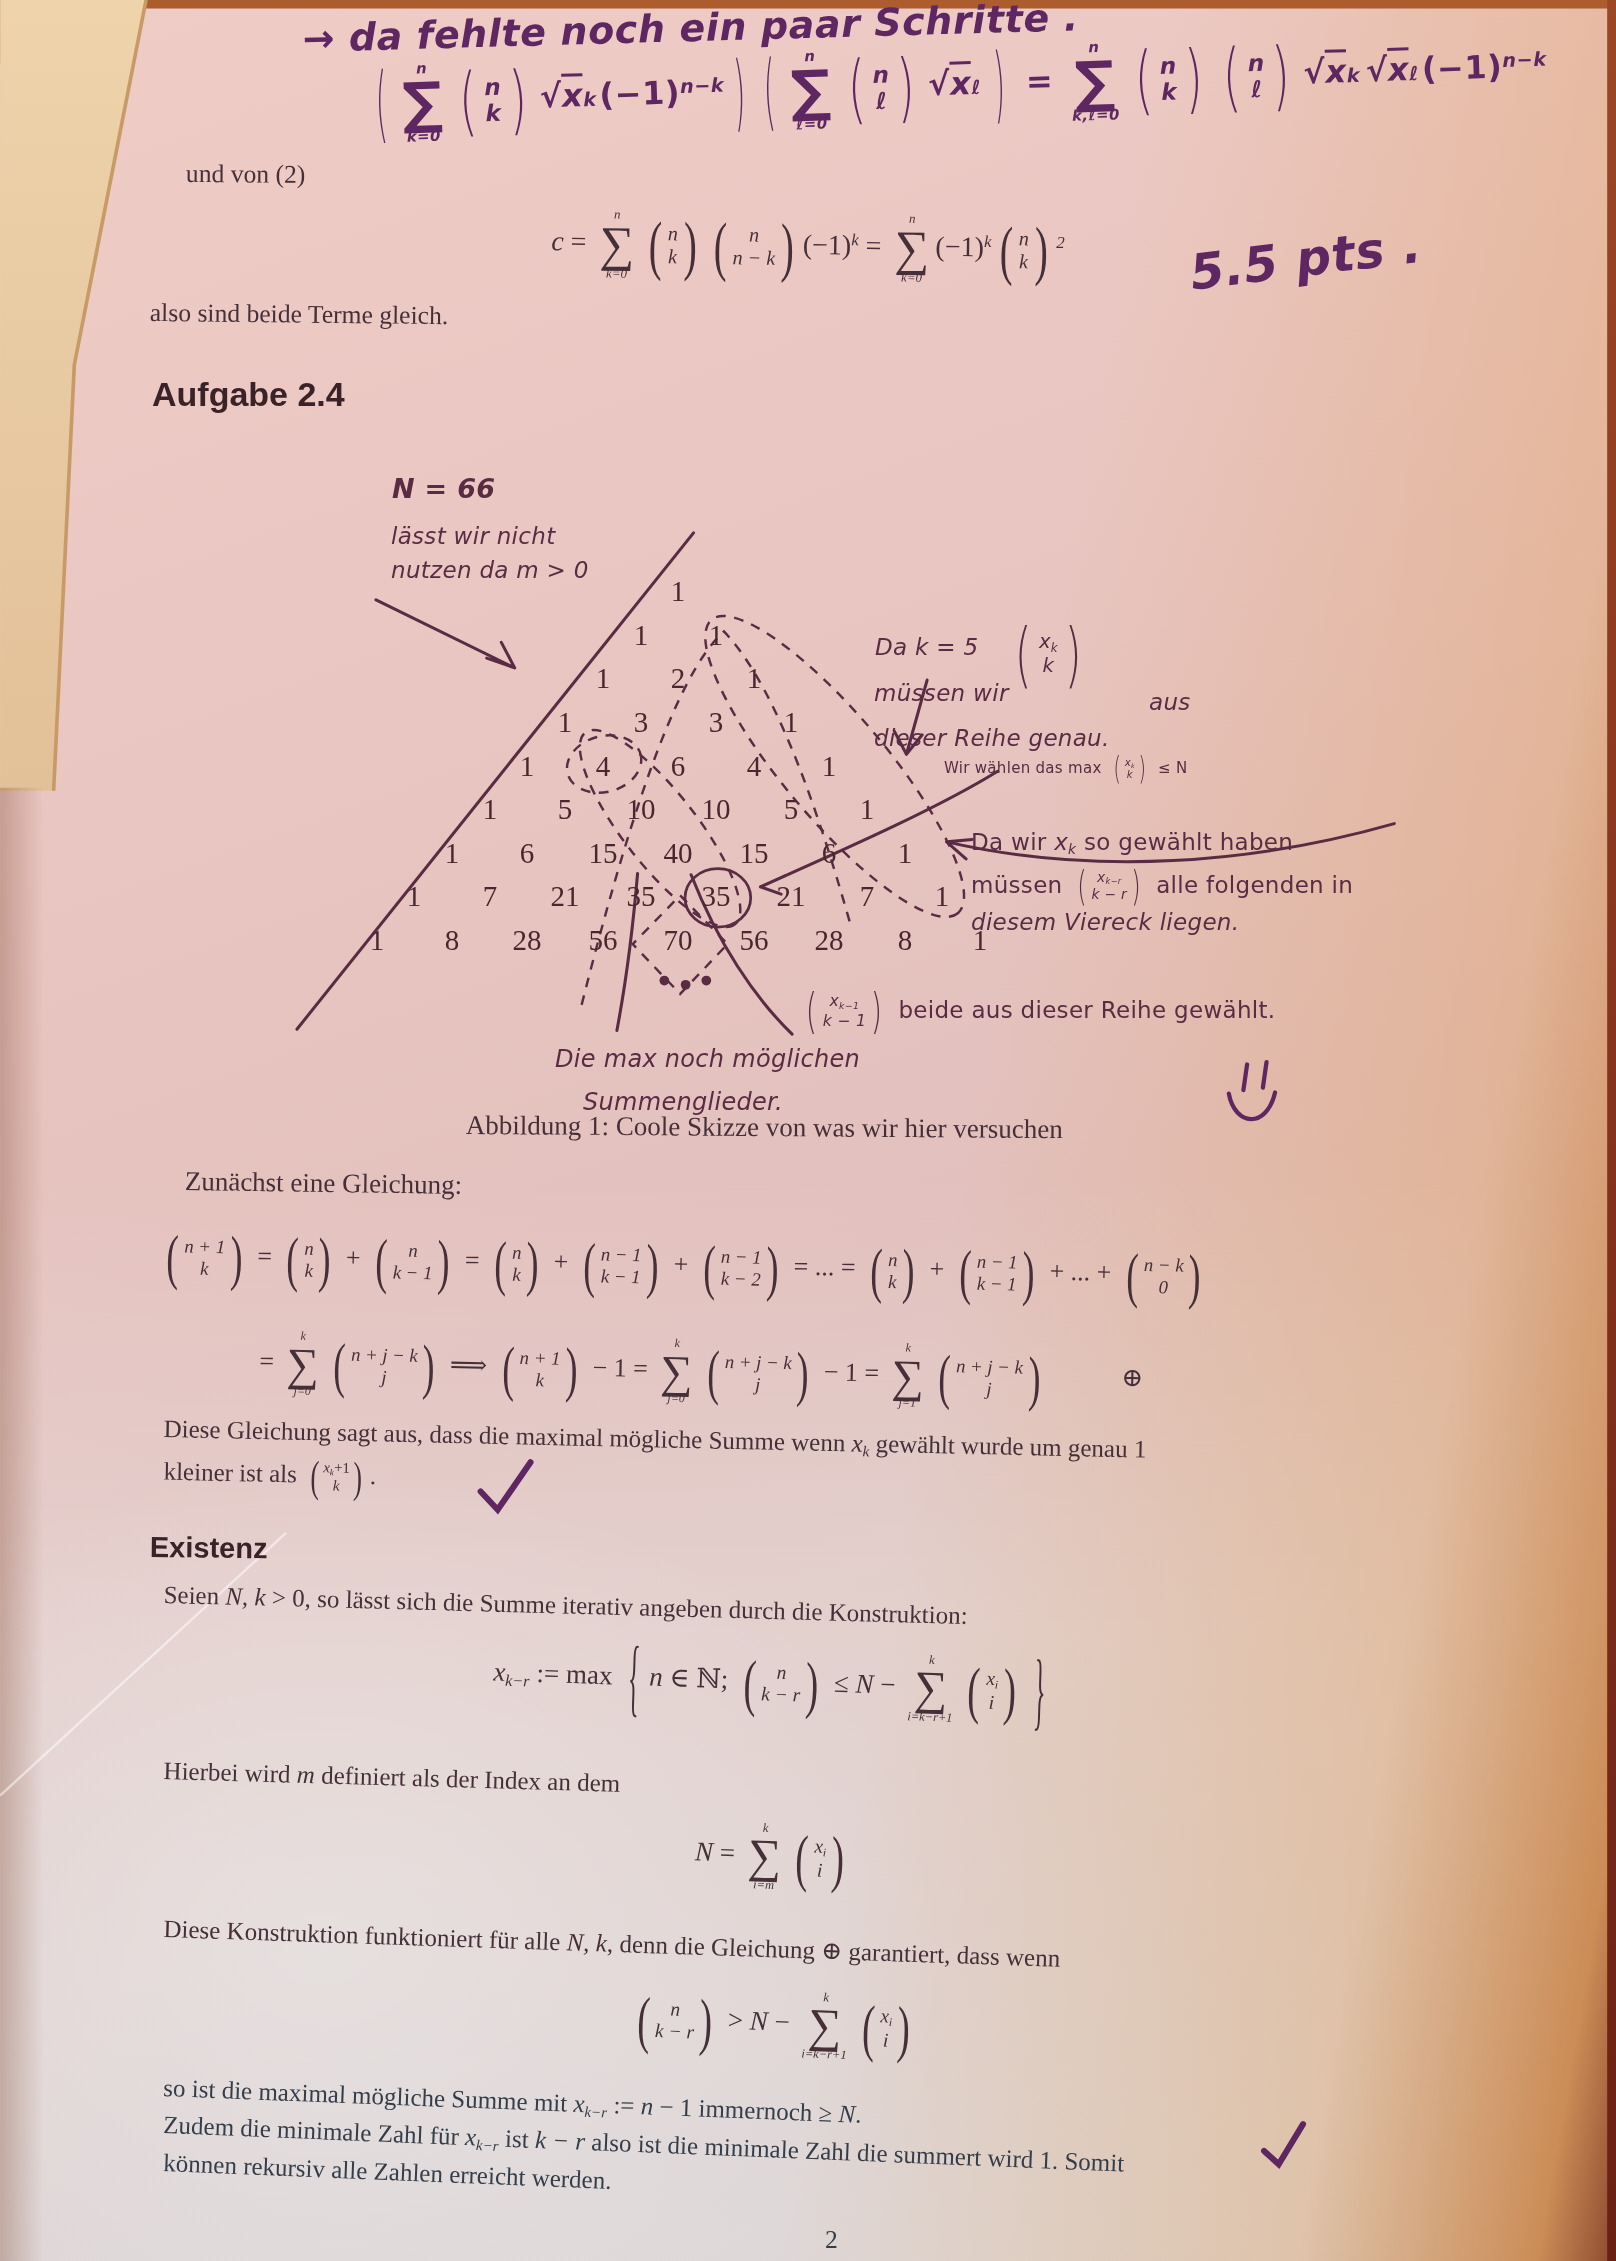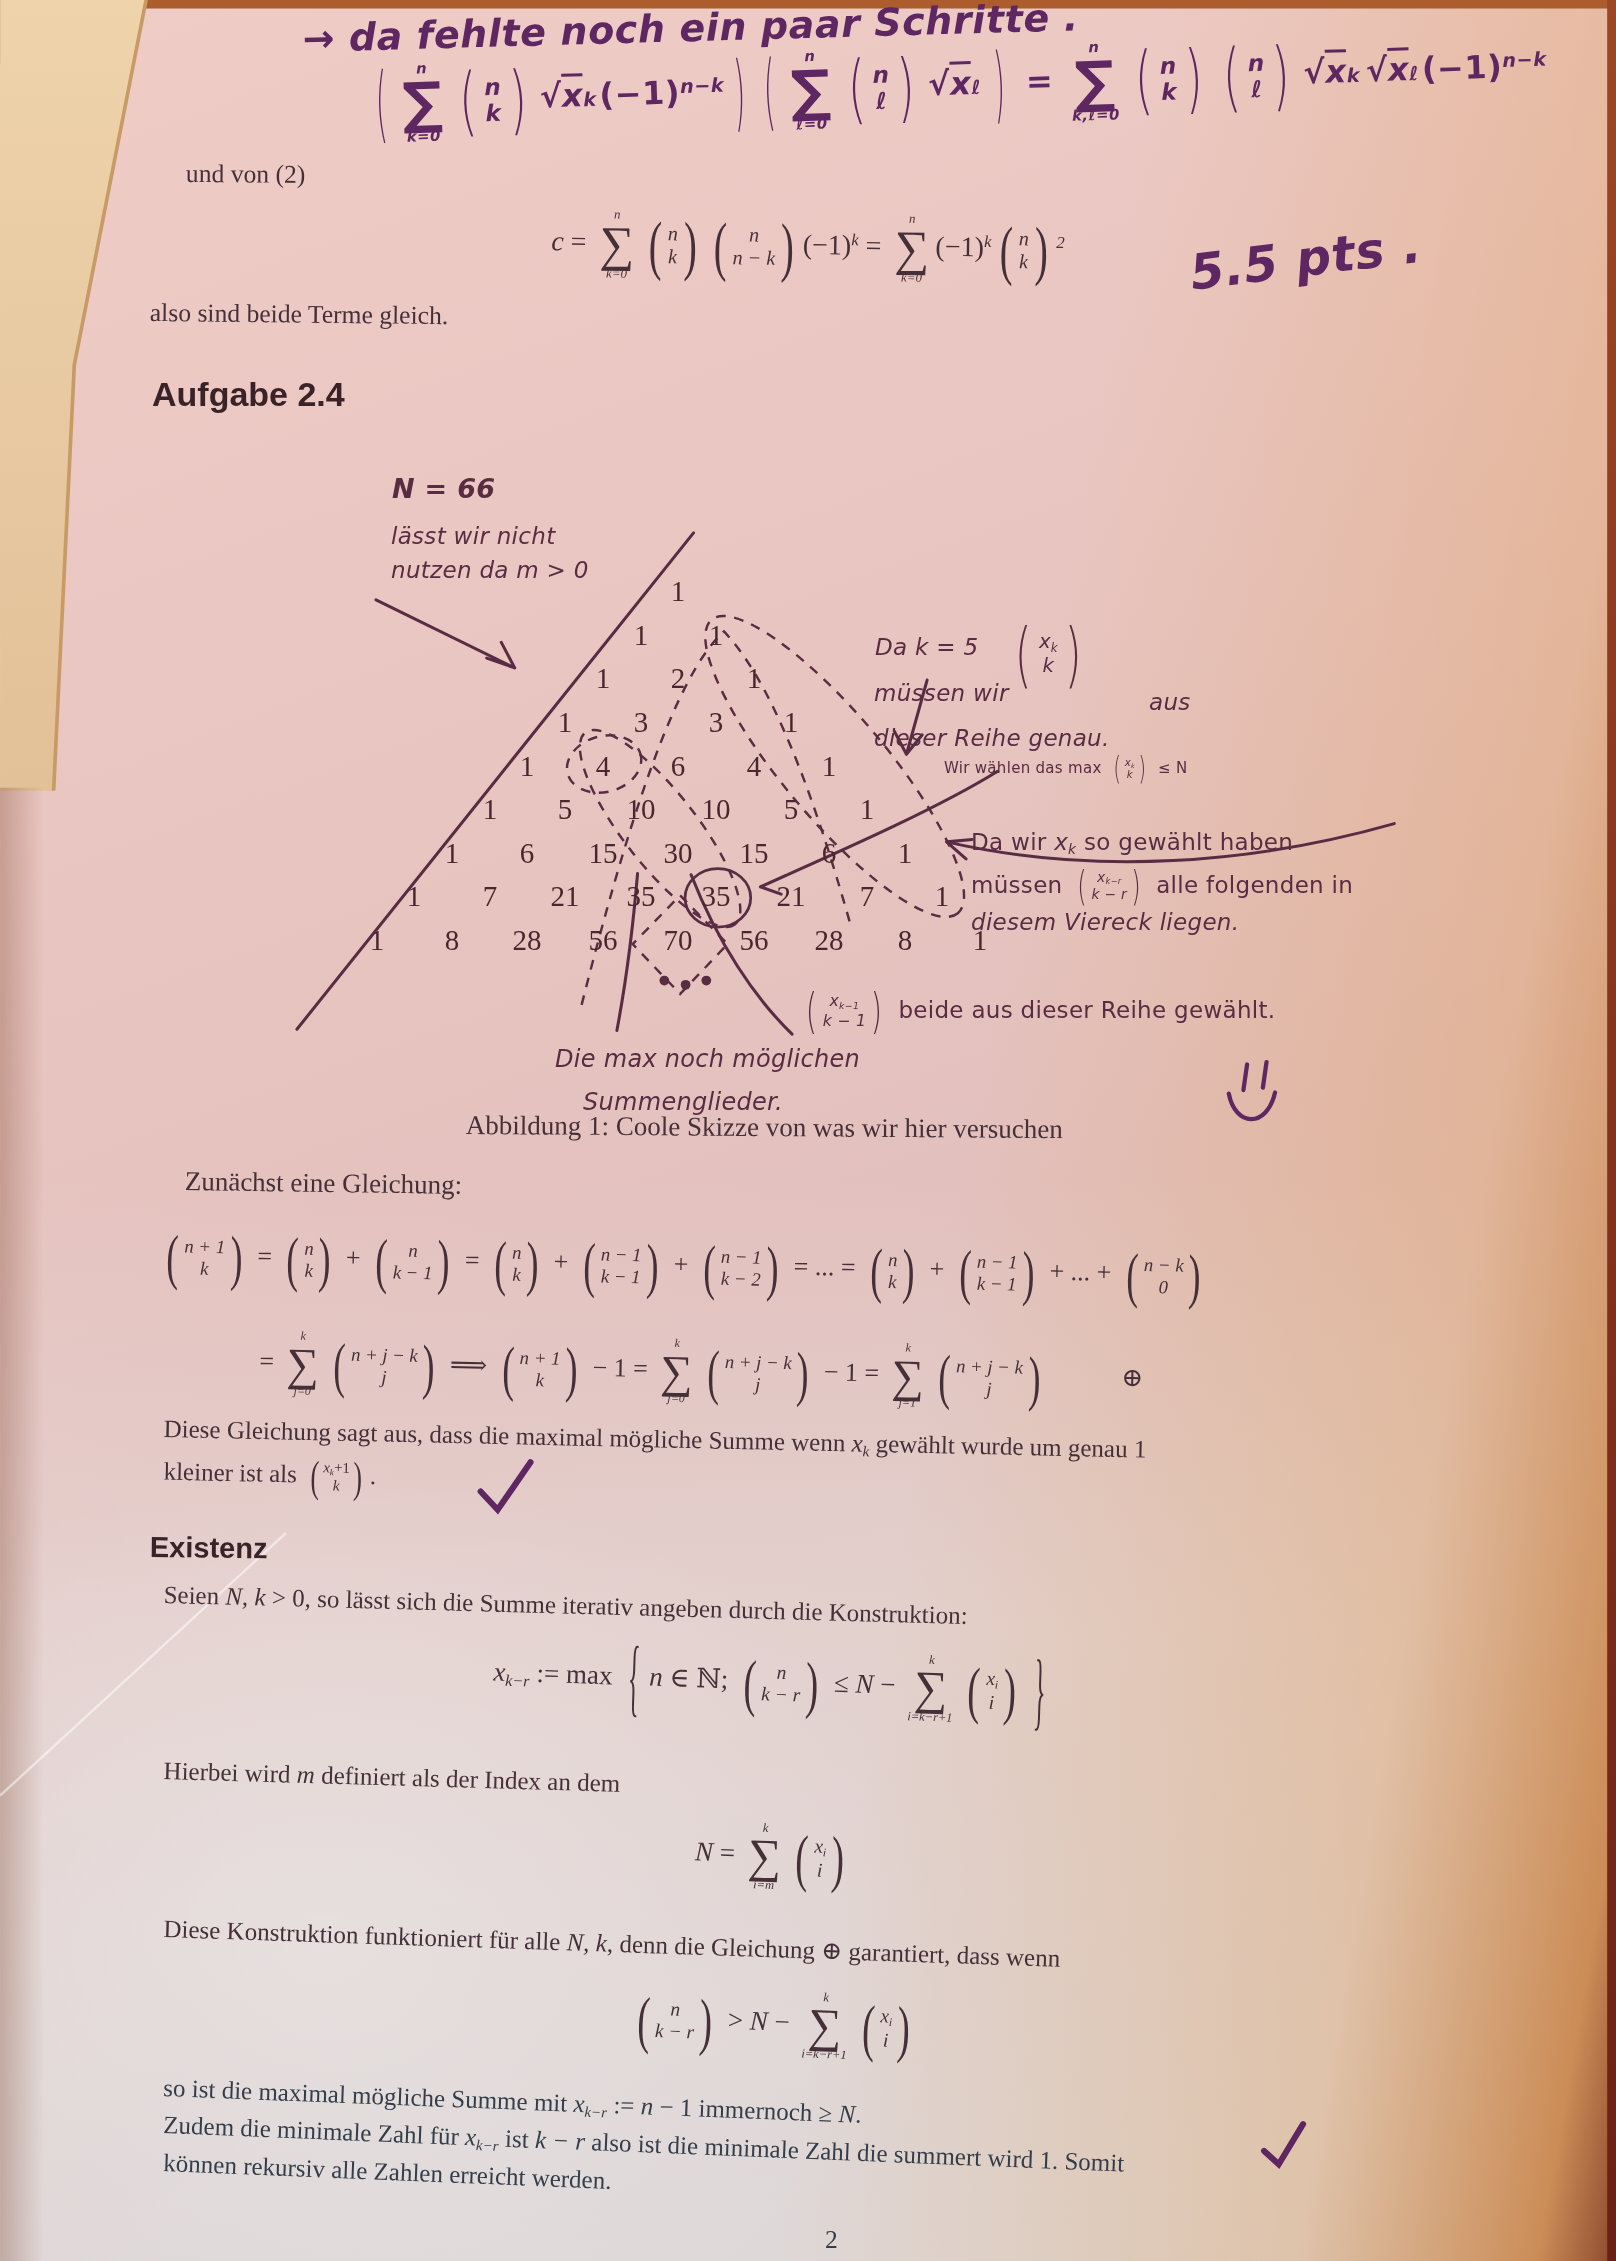--- a/index.html
+++ b/index.html
@@ -214,21 +214,21 @@
       <span class="tri-num" style="left: 829px; top: 766px;">1</span>
       <span class="tri-num" style="left: 490px; top: 809px;">1</span>
       <span class="tri-num" style="left: 565px; top: 809px;">5</span>
       <span class="tri-num" style="left: 641px; top: 809px;">10</span>
       <span class="tri-num" style="left: 716px; top: 809px;">10</span>
       <span class="tri-num" style="left: 791px; top: 809px;">5</span>
       <span class="tri-num" style="left: 867px; top: 809px;">1</span>
       <span class="tri-num" style="left: 452px; top: 853px;">1</span>
       <span class="tri-num" style="left: 527px; top: 853px;">6</span>
       <span class="tri-num" style="left: 603px; top: 853px;">15</span>
-      <span class="tri-num" style="left: 678px; top: 853px;">30</span>
+      <span class="tri-num" style="left: 678px; top: 853px;">40</span>
       <span class="tri-num" style="left: 754px; top: 853px;">15</span>
       <span class="tri-num" style="left: 829px; top: 853px;">6</span>
       <span class="tri-num" style="left: 905px; top: 853px;">1</span>
       <span class="tri-num" style="left: 414px; top: 896px;">1</span>
       <span class="tri-num" style="left: 490px; top: 896px;">7</span>
       <span class="tri-num" style="left: 565px; top: 896px;">21</span>
       <span class="tri-num" style="left: 641px; top: 896px;">35</span>
       <span class="tri-num" style="left: 716px; top: 896px;">35</span>
       <span class="tri-num" style="left: 791px; top: 896px;">21</span>
       <span class="tri-num" style="left: 867px; top: 896px;">7</span>

